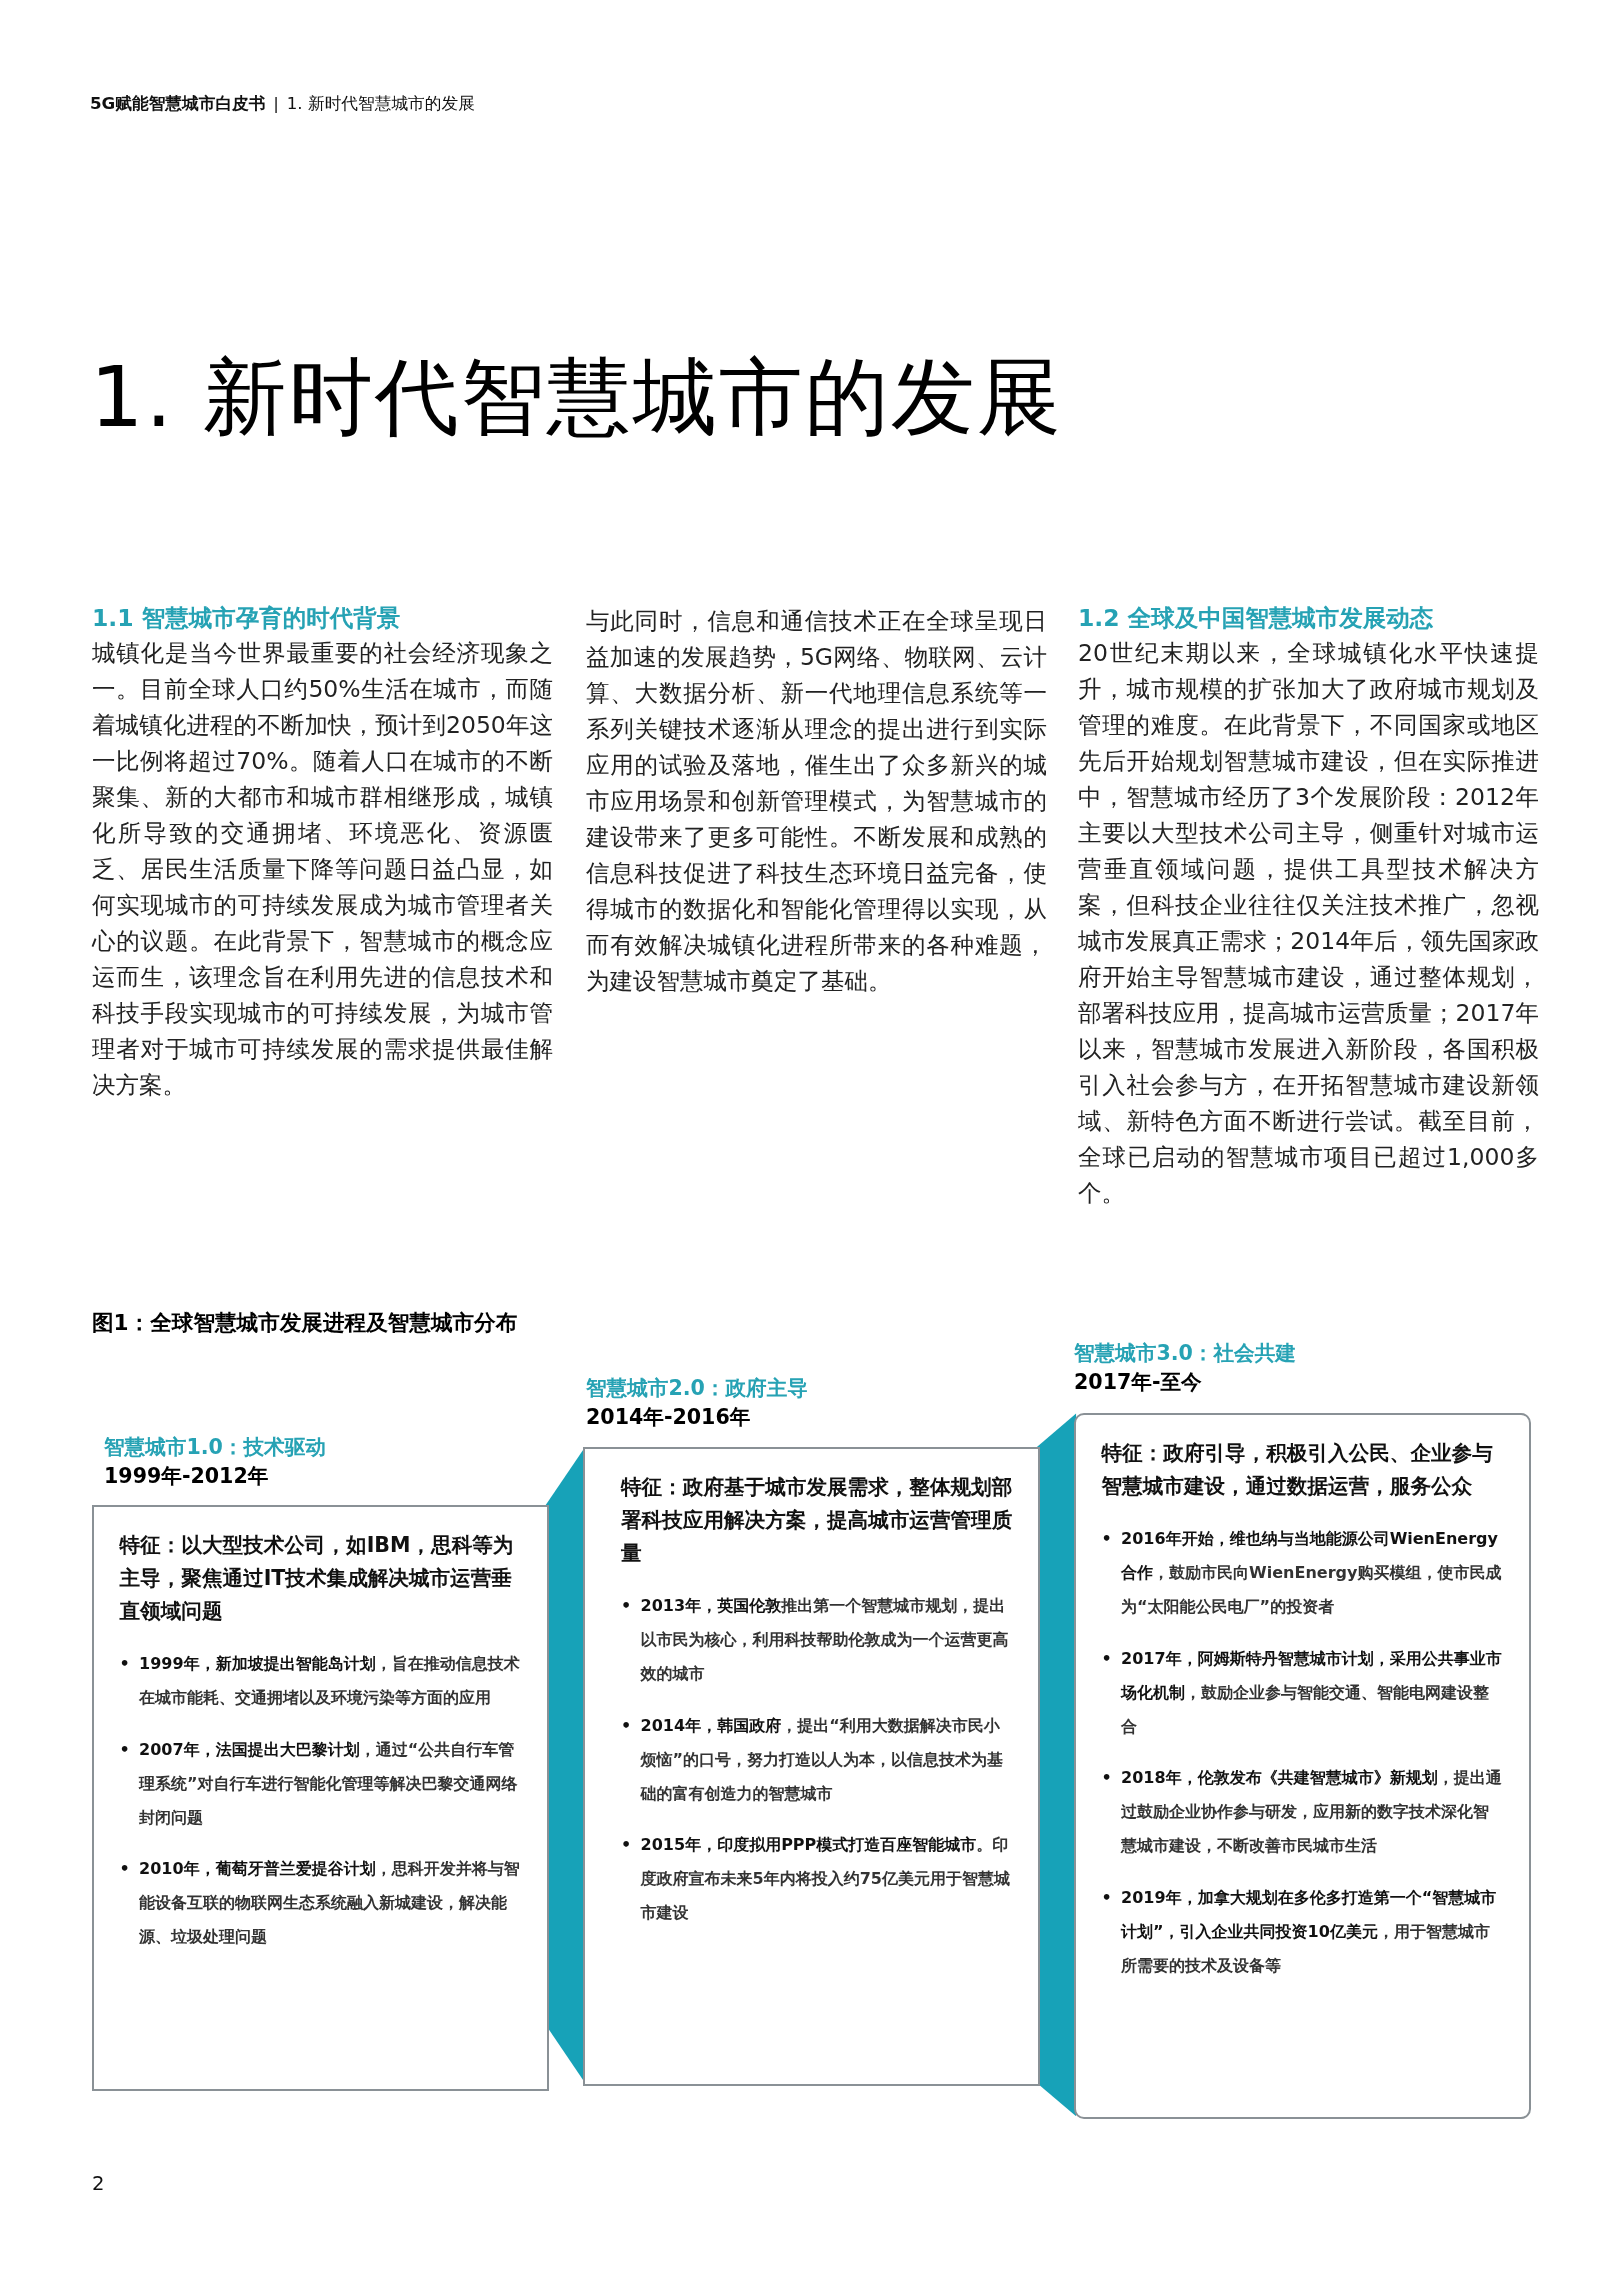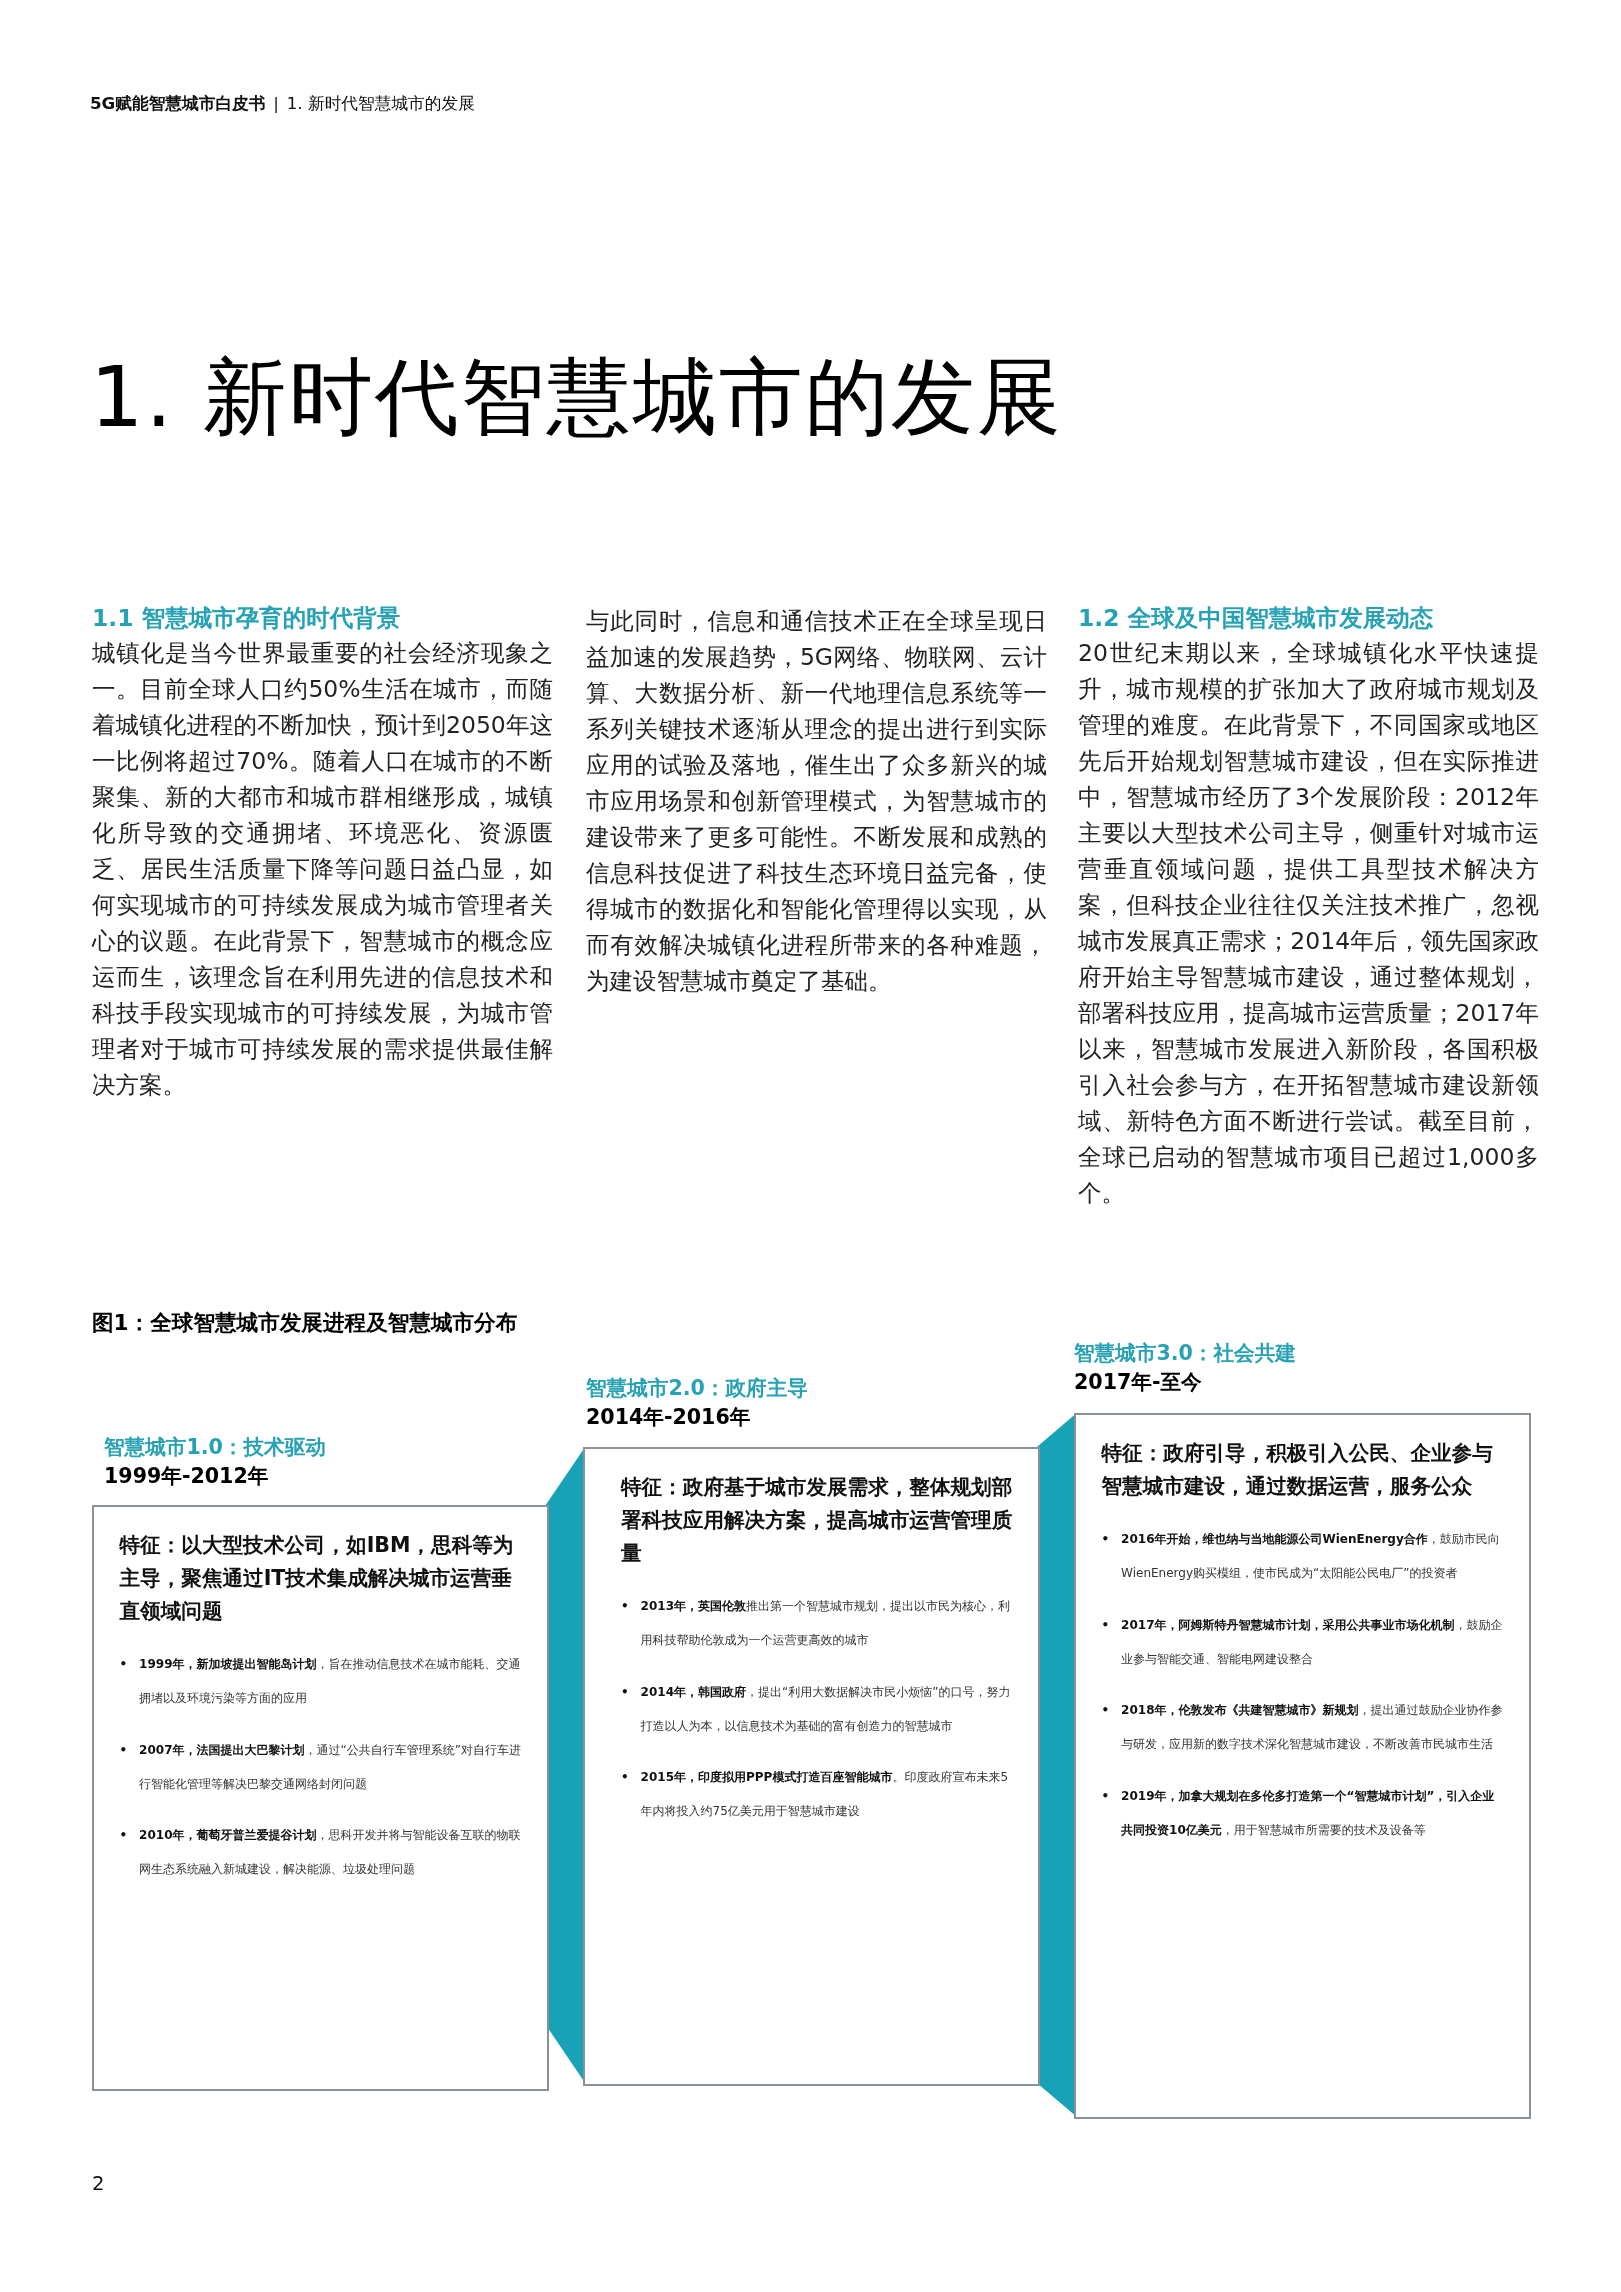--- a/index.html
+++ b/index.html
@@ -24,21 +24,21 @@
   .fig-title { left: 92px; top: 1308px; font-size: 21.6px; font-weight: bold; line-height: 29px; color: #000; white-space: nowrap; }
   .stage-label { font-size: 20.6px; line-height: 29px; font-weight: bold; white-space: nowrap; }
   .stage-label .stage-name { color: #26a2b4; display: block; }
   .stage-label .stage-period { color: #000; display: block; }
   .box {
     border: 2.9px solid #8a9196; background: #fff; box-sizing: border-box;
     padding: 21.6px 25.5px 19.6px 25.5px;
   }
   .box .feature { font-weight: bold; font-size: 20.6px; line-height: 33px; color: #111; margin: 0 0 19.6px 0; }
   .box ul { list-style: none; margin: 0; padding: 0; }
-  .box li { position: relative; padding-left: 19.6px; font-size: 12px; line-height: 34px; color: #333; margin-bottom: 17.6px; }
+  .box li { position: relative; padding-left: 19.6px; font-size: 16px; line-height: 34px; color: #333; margin-bottom: 17.6px; font-weight: bold; }
   .box li::before { content: "•"; position: absolute; left: 0; top: 0; color: #111; font-weight: bold; }
   .box li b { color: #111; }
   .connector { position: absolute; }
   .page-number { left: 92px; top: 2172px; font-size: 19.6px; color: #111; }
 </style>
 </head>
 <body>
 
 <div class="abs running-header">
   <span class="rh-doc">5G赋能智慧城市白皮书</span><span class="rh-sep">|</span><span>1. 新时代智慧城市的发展</span>
@@ -90,21 +90,21 @@
     <li><b>2013年，英国伦敦</b><span>推出第一个智慧城市规划，提出以市民为核心，利用科技帮助伦敦成为一个运营更高效的城市</span></li>
     <li><b>2014年，韩国政府</b><span>，提出“利用大数据解决市民小烦恼”的口号，努力打造以人为本，以信息技术为基础的富有创造力的智慧城市</span></li>
     <li><b>2015年，印度拟用PPP模式打造百座智能城市</b><span>。印度政府宣布未来5年内将投入约75亿美元用于智慧城市建设</span></li>
   </ul>
 </div>
 
 <div class="abs stage-label" style="left:1074px; top:1339px;">
   <span class="stage-name">智慧城市3.0：社会共建</span>
   <span class="stage-period">2017年-至今</span>
 </div>
-<div class="abs box" style="left:1074px; top:1413px; width:457px; height:706px;">
+<div class="abs box" style="left:1074px; top:1413px; width:457px; height:706px;border-radius:10px;">
   <p class="feature">特征：政府引导，积极引入公民、企业参与智慧城市建设，通过数据运营，服务公众</p>
   <ul>
     <li><b>2016年开始，维也纳与当地能源公司WienEnergy合作</b><span>，鼓励市民向WienEnergy购买模组，使市民成为“太阳能公民电厂”的投资者</span></li>
     <li><b>2017年，阿姆斯特丹智慧城市计划，采用公共事业市场化机制</b><span>，鼓励企业参与智能交通、智能电网建设整合</span></li>
     <li><b>2018年，伦敦发布《共建智慧城市》新规划</b><span>，提出通过鼓励企业协作参与研发，应用新的数字技术深化智慧城市建设，不断改善市民城市生活</span></li>
     <li><b>2019年，加拿大规划在多伦多打造第一个“智慧城市计划”，引入企业共同投资10亿美元</b><span>，用于智慧城市所需要的技术及设备等</span></li>
   </ul>
 </div>
 
 <div class="abs page-number">2</div>

